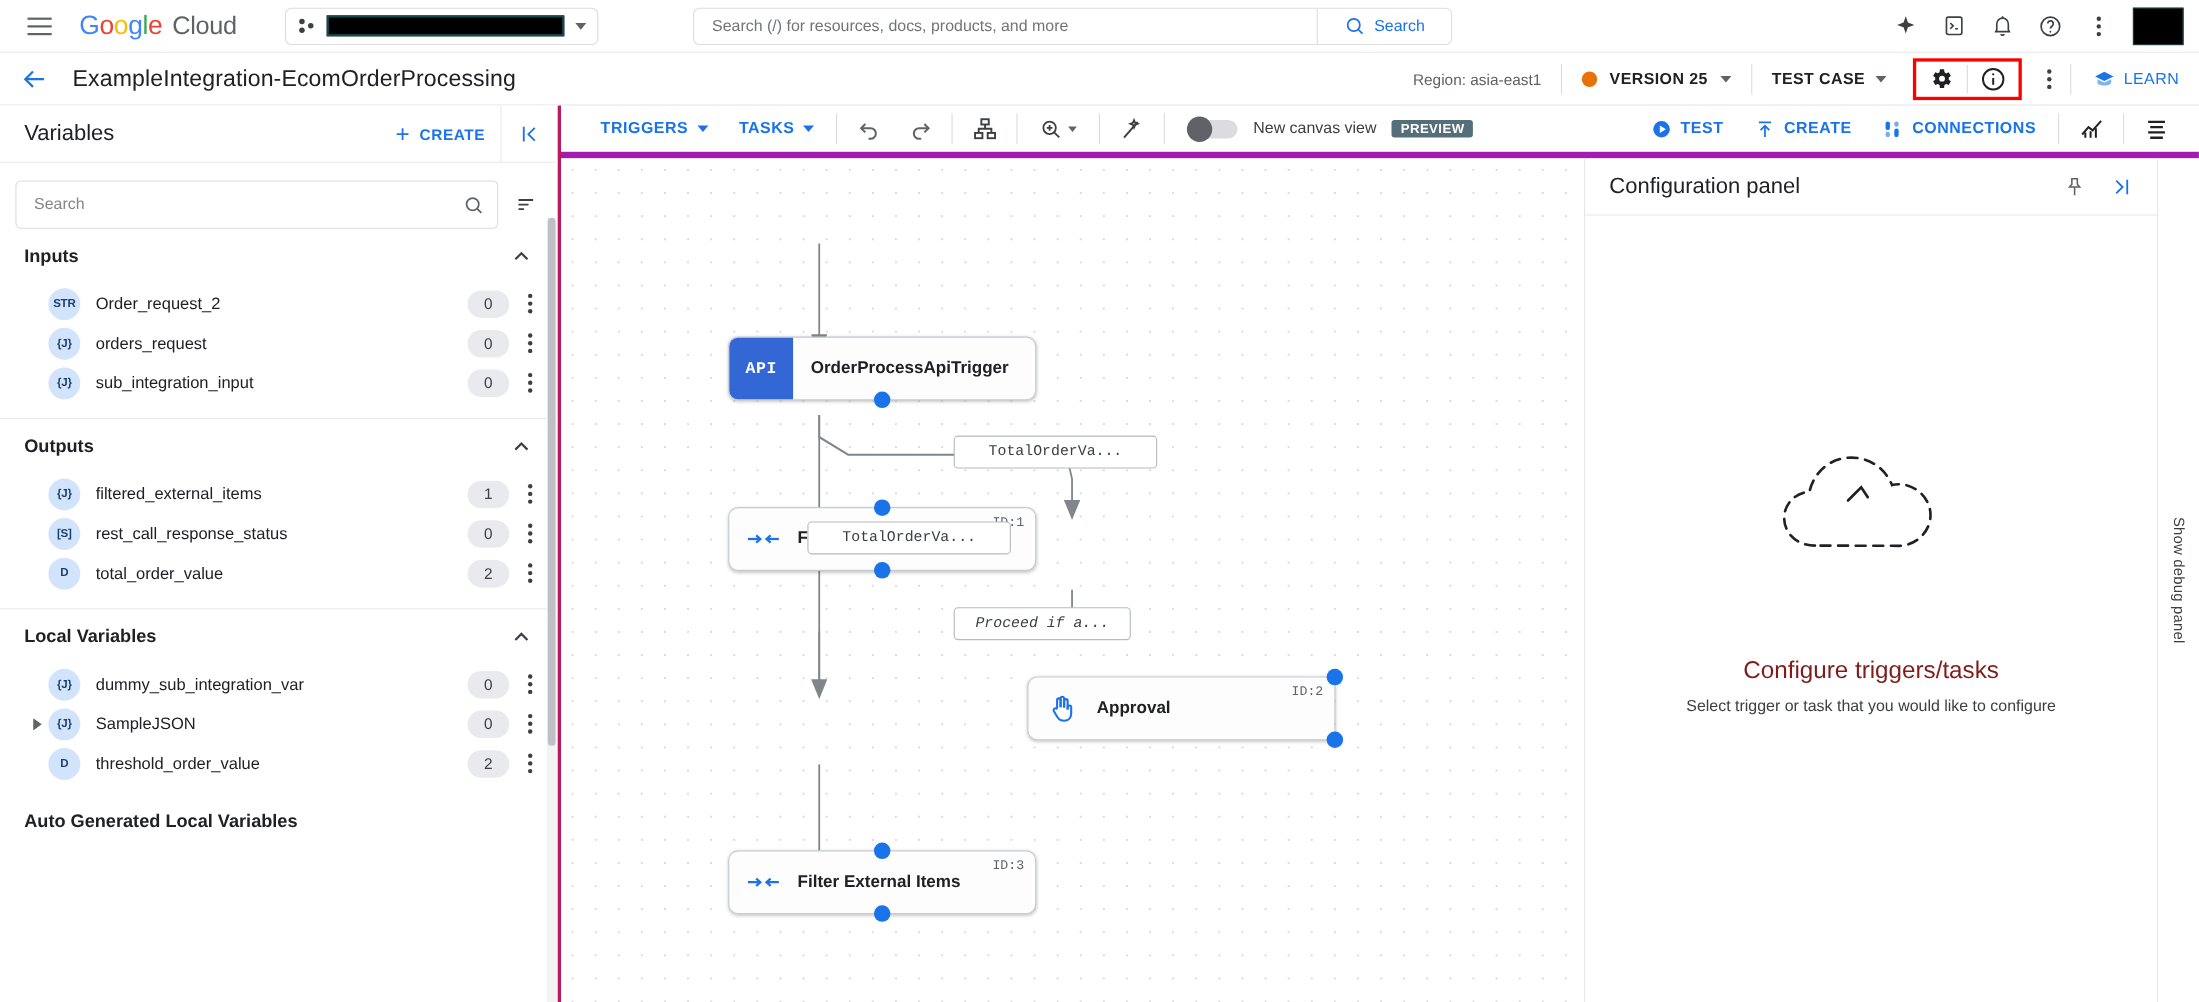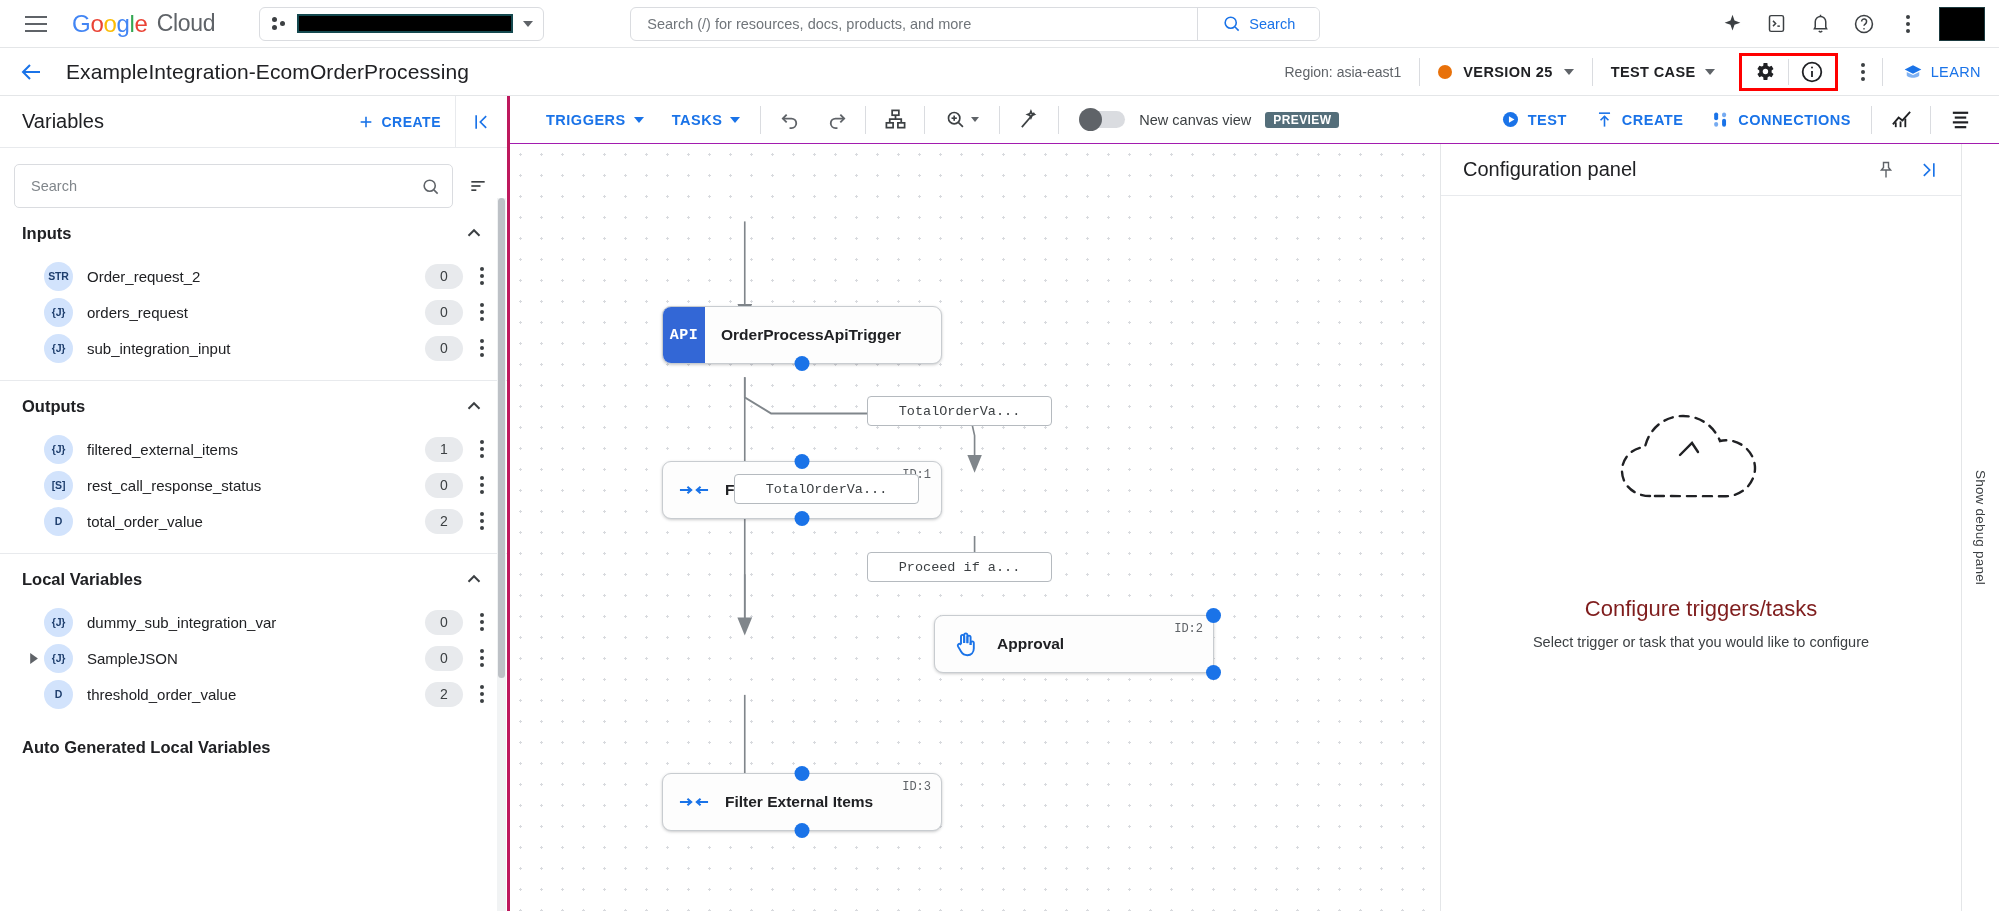--- a/index.html
+++ b/index.html
@@ -124,21 +124,21 @@
     display: flex; align-items: center; justify-content: center; font-size: 14px; color: #3c4043; margin-right: 6px;
   }
   .vmenu { width: 26px; display: flex; align-items: center; justify-content: center; cursor: pointer; }
   .divider-h { height: 1px; background: #e8eaed; margin: 14px 0 0 0; }
   .autogen-head { padding: 26px 22px 0 22px; font-size: 16.5px; font-weight: bold; color: #202124; }
   .var-scrollbar { position: absolute; right: 1px; top: 50px; width: 9px; bottom: 0; background: #f1f3f4; }
   .var-scrollbar i { position: absolute; top: 0; left: 1px; width: 7px; height: 480px; background: #bdc1c6; border-radius: 4px; }
 
   
   .canvascol { flex: 1; display: flex; flex-direction: column; min-width: 0; }
-  .canvastools { height: 48px; flex: 0 0 48px; display: flex; align-items: center; border-bottom: 1px solid #a21caf; padding: 0 16px 0 22px; }
+  .canvastools { height: 48px; flex: 0 0 48px; display: flex; align-items: center; border-bottom: 6px solid #a21caf; padding: 0 16px 0 22px; }
   .tool-link { color: #1a73e8; font-size: 14.5px; font-weight: bold; letter-spacing: 0.5px; display: flex; align-items: center; gap: 8px; padding: 0 14px; cursor: pointer; }
   .tool-ic { width: 46px; height: 40px; display: flex; align-items: center; justify-content: center; color: #5f6368; cursor: pointer; }
   .tsep { width: 1px; height: 28px; background: #dadce0; margin: 0 6px; }
   .toggle-wrap { display: flex; align-items: center; gap: 14px; padding-left: 16px; }
   .toggle {
     width: 44px; height: 17px; border-radius: 9px; background: #dadce0; position: relative; cursor: pointer;
   }
   .toggle::after { content: ""; position: absolute; left: -2px; top: -3px; width: 23px; height: 23px; border-radius: 50%; background: #5f6368; }
   .toggle-label { font-size: 14.5px; color: #3c4043; }
   .preview-badge { background: #546e7a; color: #fff; font-size: 12px; font-weight: bold; padding: 1px 8px; border-radius: 3px; letter-spacing: 0.4px; }
@@ -157,21 +157,21 @@
 
   .node {
     position: absolute; background: #fdfdfd; border: 1px solid #c8ccd0; border-radius: 9px;
     display: flex; align-items: center; box-shadow: 0 1px 3px rgba(60,64,67,0.28);
     overflow: visible;
   }
   .node .nlabel { font-size: 15.5px; font-weight: bold; color: #202124; }
   .node .nid { position: absolute; right: 10px; top: 6px; font-size: 12px; color: #5f6368; font-family: "Liberation Mono", monospace; }
   .node .nicon { width: 62px; display: flex; align-items: center; justify-content: center; flex: 0 0 62px; }
   .api-chip {
-    width: 42px; align-self: stretch; background: #3367d6; border-radius: 8px 0 0 8px;
+    width: 58px; align-self: stretch; background: #3367d6; border-radius: 8px 0 0 8px;
     display: flex; align-items: center; justify-content: center;
     color: #fff; font-family: "Liberation Mono", monospace; font-weight: bold; font-size: 15px; letter-spacing: 0.5px;
   }
   .port { position: absolute; width: 15px; height: 15px; border-radius: 50%; background: #1a73e8; left: 50%; transform: translateX(-50%); }
   .port.top { top: -8px; } .port.bottom { bottom: -8px; }
   .port.right-top { left: auto; right: -8px; top: -8px; transform: none; }
   .port.right-bottom { left: auto; right: -8px; bottom: -8px; transform: none; }
 
   .edge-label {
     position: absolute; background: #fff; border: 1px solid #b5babf; border-radius: 4px;
@@ -705,21 +705,21 @@
               </svg>
             </div>
             <div class="nlabel">Filter External Items</div>
             <div class="nid">ID:3</div>
             <div class="port top"></div>
             <div class="port bottom"></div>
           </div>
 
           <div class="edge-label" style="left:357px; top:252px; width:185px;">TotalOrderVa...</div>
           <div class="edge-label" style="left:224px; top:330px; width:185px;">TotalOrderVa...</div>
-          <div class="edge-label" style="left:357px; top:408px; width:185px;">Proceed if a...</div>
+          <div class="edge-label" style="left:357px; top:408px; width:161px;font-style:italic;">Proceed if a...</div>
         </div>
 
         <div class="configpanel">
           <div class="cfghead">
             <h2>Configuration panel</h2>
             <div class="cfg-icons">
               <div class="ticon" style="width:26px;height:26px">
                 <svg width="20" height="20" viewBox="0 0 24 24" fill="none" stroke="#5f6368" stroke-width="1.7">
                   <path d="M9 3h6v6l2.5 3H6.5L9 9z"></path>
                     <line x1="12" y1="12" x2="12" y2="21"></line>

